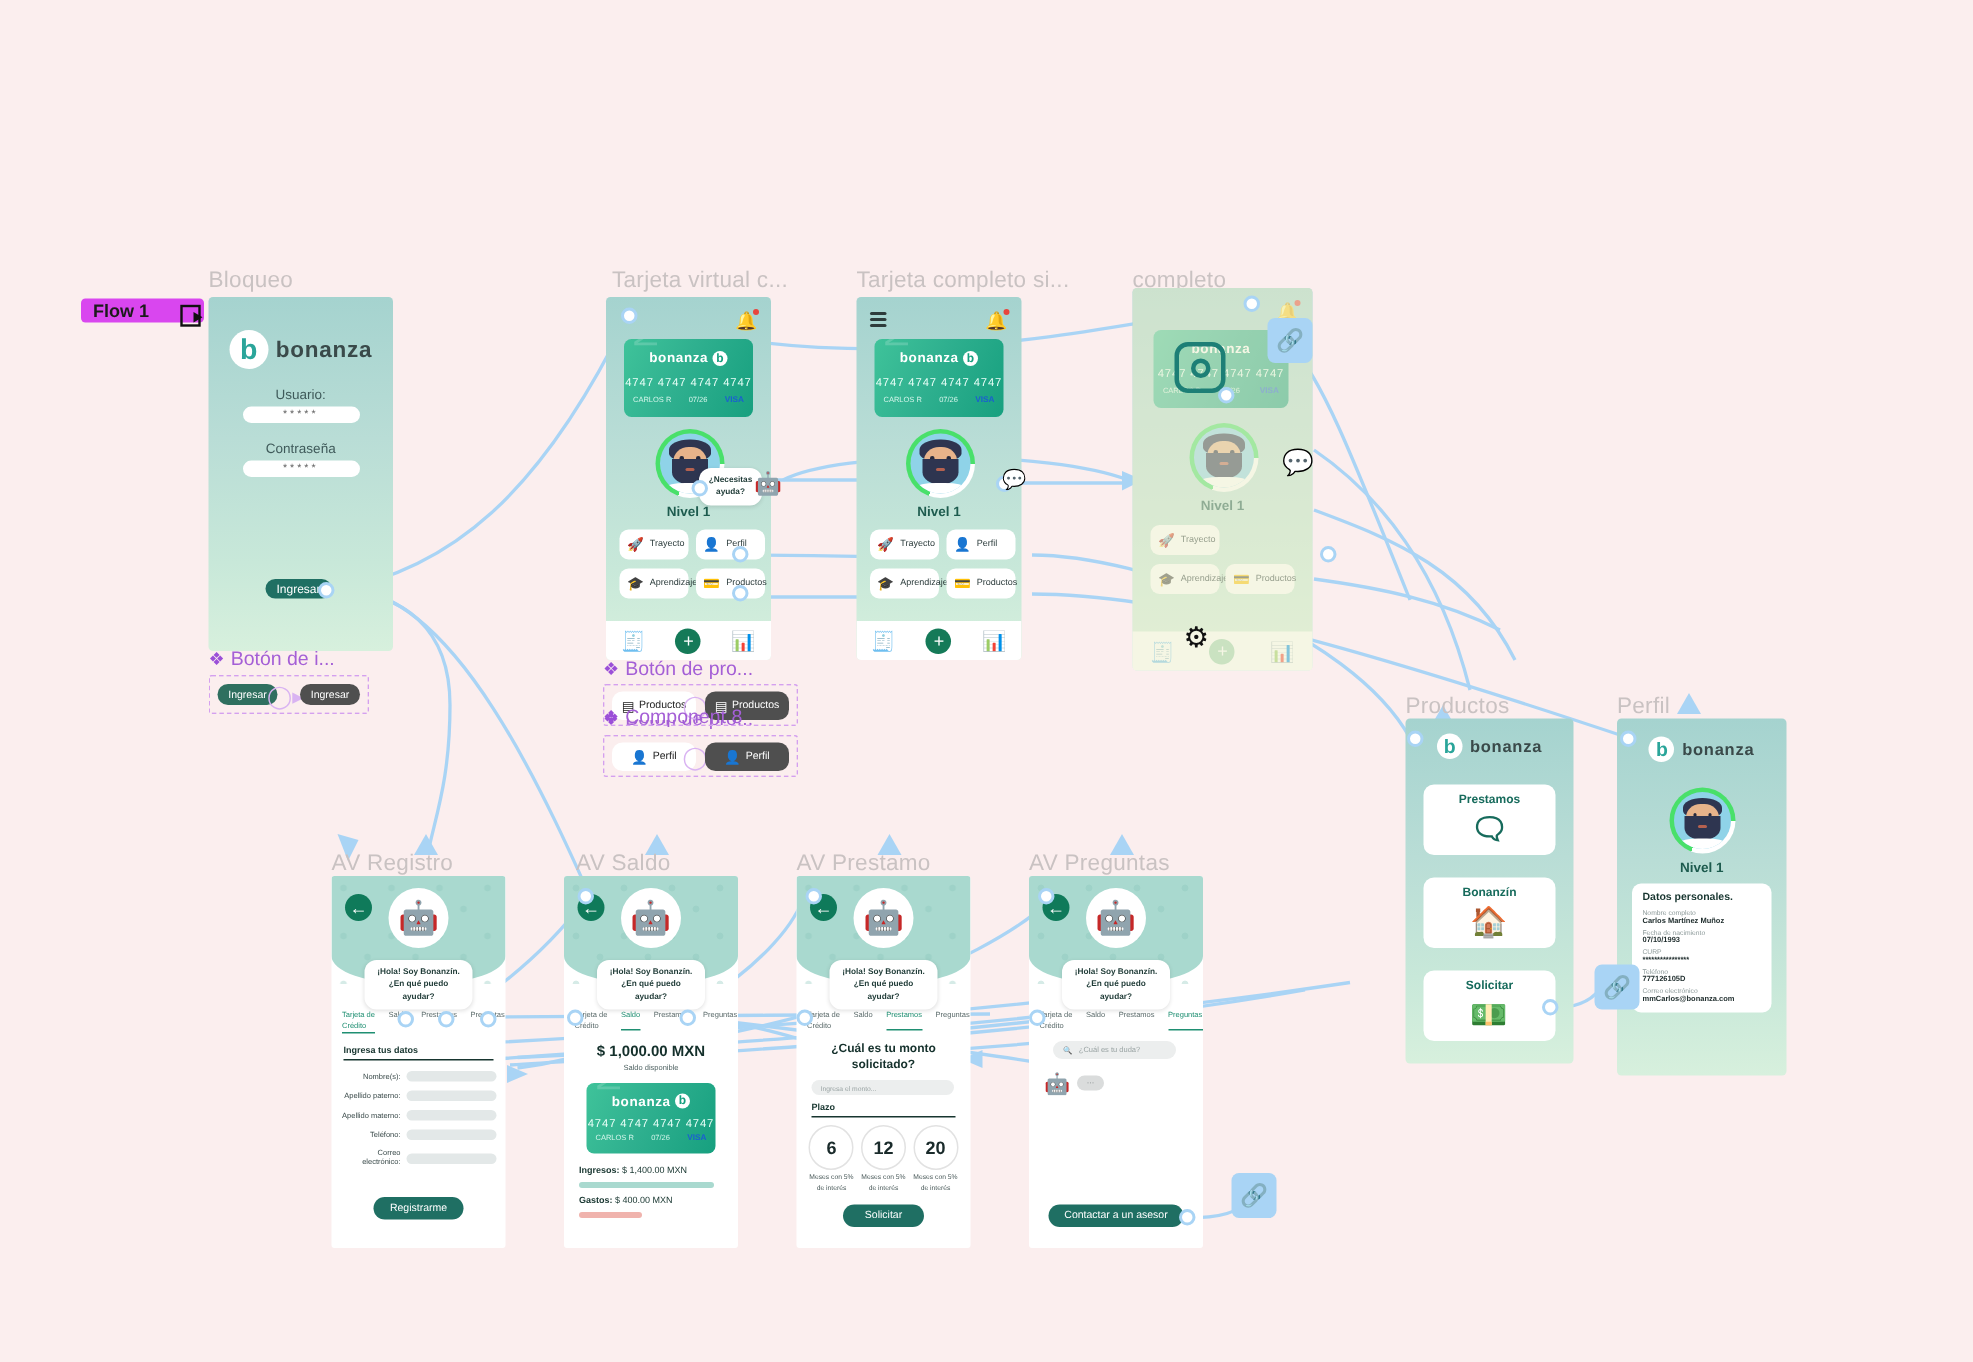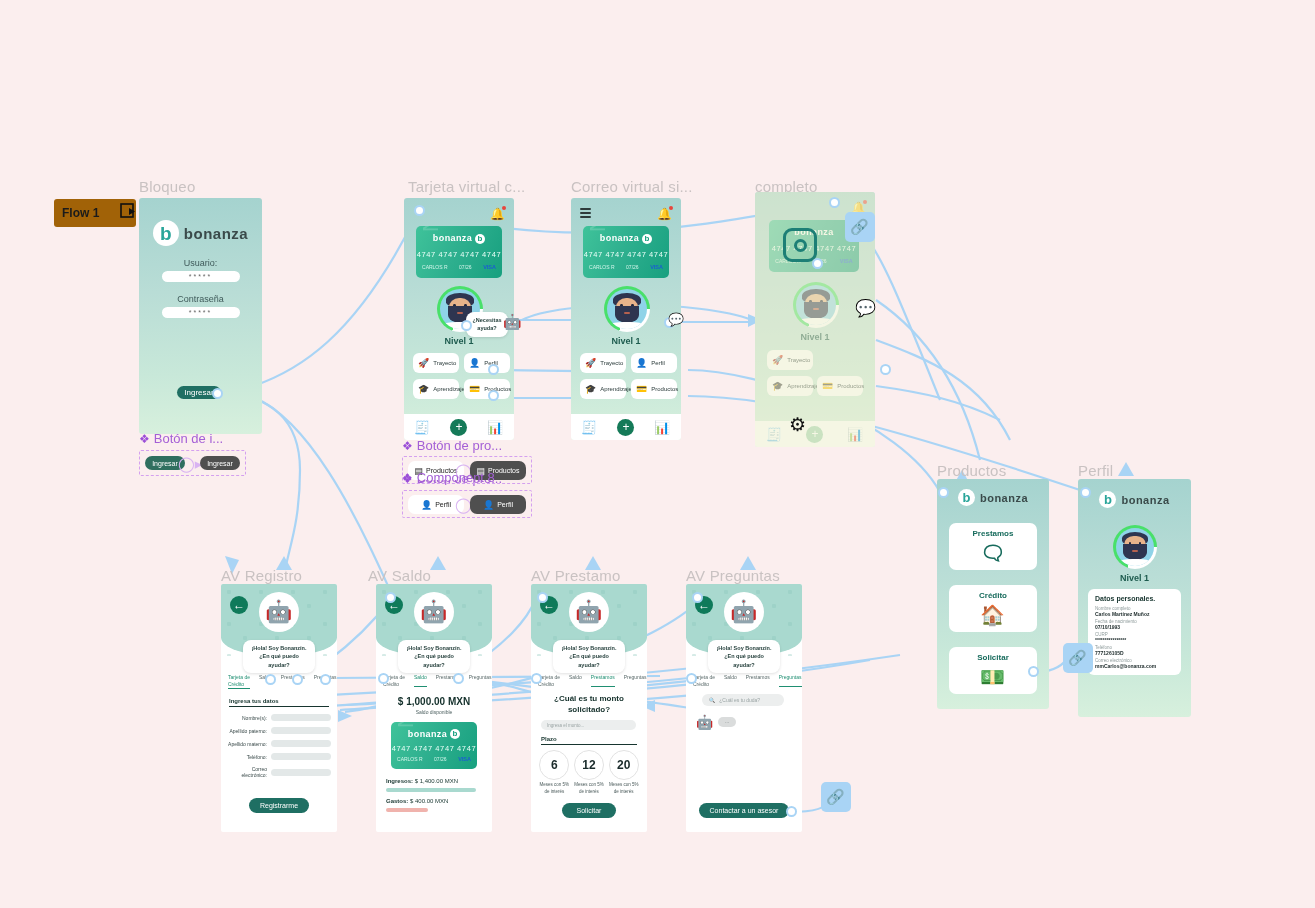--- a/index.html
+++ b/index.html
@@ -17,22 +17,22 @@
     position: absolute; color:#c9c2c2; font-size:15px; letter-spacing:.2px;
     white-space: nowrap;
   }
   .frame {
     position:absolute; border-radius:3px; overflow:hidden;
     background: linear-gradient(180deg,#a5d3cf 0%, #b9ddd6 40%, #c8e8d9 75%, #d7f0dd 100%);
   }
 
   
   .flow-badge {
-    position:absolute; left:54px; top:199px; width:82px; height:28px;
-    background:#a16207; border-radius:3px;
+    position:absolute; left:54px; top:199px; width:82px; height:16px;
+    background:#d946ef; border-radius:3px;
     display:flex; align-items:center; justify-content:flex-start;
     padding-left:8px; font-size:12px; font-weight:bold; color:#1b1b1b;
   }
   .flow-play { position:absolute; left:120px; top:202px; width:16px; height:18px; }
 
   
   .logo-row { display:flex; align-items:center; justify-content:center; gap:5px; }
   .logo-mark {
     width:26px; height:26px; border-radius:50%; background:#fff;
     display:flex; align-items:center; justify-content:center;
@@ -374,21 +374,21 @@
   <div class="swap-arrow" style="left:455px; top:496px;">◯▸</div>
   <div class="cbtn dark" style="left:470px; top:495px; width:56px; height:19px;">
     <span style="font-size:9px; margin-right:3px;">👤</span>
     <span>Perfil</span>
   </div>
   <div class="comp-label" style="left:402px; top:470px; color:#a45fd6;">
     <span class="comp-diamond">❖</span>
     <span>Component 8</span>
   </div>
 
-  <div class="frame-title" style="left:571px; top:178px;">Correo virtual si...</div>
+  <div class="frame-title" style="left:571px; top:178px;">Tarjeta completo si...</div>
   <div class="frame" style="left:571px; top:198px; width:110px; height:242px;">
     <div class="hamb" style="left:9px; top:10px;">
         <i></i>
         <i></i>
         <i></i>
       </div>
     <div class="bell" style="right:9px; top:9px;">🔔<span class="dot"></span></div>
     <div class="card" style="left:12px; top:28px; width:86px; height:52px;">
       <div class="ghost">Nivel</div>
       <div class="cbrand">
@@ -499,21 +499,21 @@
   <div class="frame" style="left:937px; top:479px; width:112px; height:230px;">
     <div class="logo-row" style="margin-top:10px;">
       <span class="logo-mark" style="width:17px;height:17px;font-size:13px;">b</span>
       <span class="logo-word sm">bonanza</span>
     </div>
     <div class="prod-card" style="left:12px; top:44px; width:88px; height:47px;">
       <span>Prestamos</span>
       <span class="pi">🗨</span>
     </div>
     <div class="prod-card" style="left:12px; top:106px; width:88px; height:47px;">
-      <span>Crédito</span>
+      <span>Bonanzín</span>
       <span class="pi">🏠</span>
     </div>
     <div class="prod-card" style="left:12px; top:168px; width:88px; height:47px;">
       <span>Solicitar</span>
       <span class="pi">💵</span>
     </div>
   </div>
   <div class="node" style="left:938px; top:487px;"></div>
   <div class="node" style="left:1028px; top:666px;"></div>
 
@@ -590,21 +590,21 @@
         <span class="field-label" style="width:40px;">Correo electrónico:</span>
         <span class="field-box" style="flex:1;"></span>
       </div>
     </div>
     <div class="pill-btn" style="position:absolute; left:28px; top:214px; width:60px; height:15px; font-size:7px;">Registrarme</div>
   </div>
   <div class="node" style="left:265px; top:674px;"></div>
   <div class="node" style="left:292px; top:674px;"></div>
   <div class="node" style="left:320px; top:674px;"></div>
 
-  <div class="frame-title" style="left:368px; top:567px;">AV Saldo</div>
+  <div class="frame-title" style="left:384px; top:567px;">AV Saldo</div>
   <div class="av-frame" style="left:376px; top:584px; width:116px; height:248px;">
     <div class="av-head">
         <div class="av-pattern"></div>
       </div>
     <div class="back-circle" style="left:9px; top:12px;">←</div>
     <div class="bot" style="left:38px; top:8px;">🤖</div>
     <div class="bubble" style="left:22px; top:56px; width:72px;">¡Hola! Soy Bonanzín. ¿En qué puedo ayudar?</div>
     <div class="avtabs" style="left:7px; top:90px;">
       <span class="t two">Tarjeta de Crédito</span>
       <span class="t active">Saldo</span>

